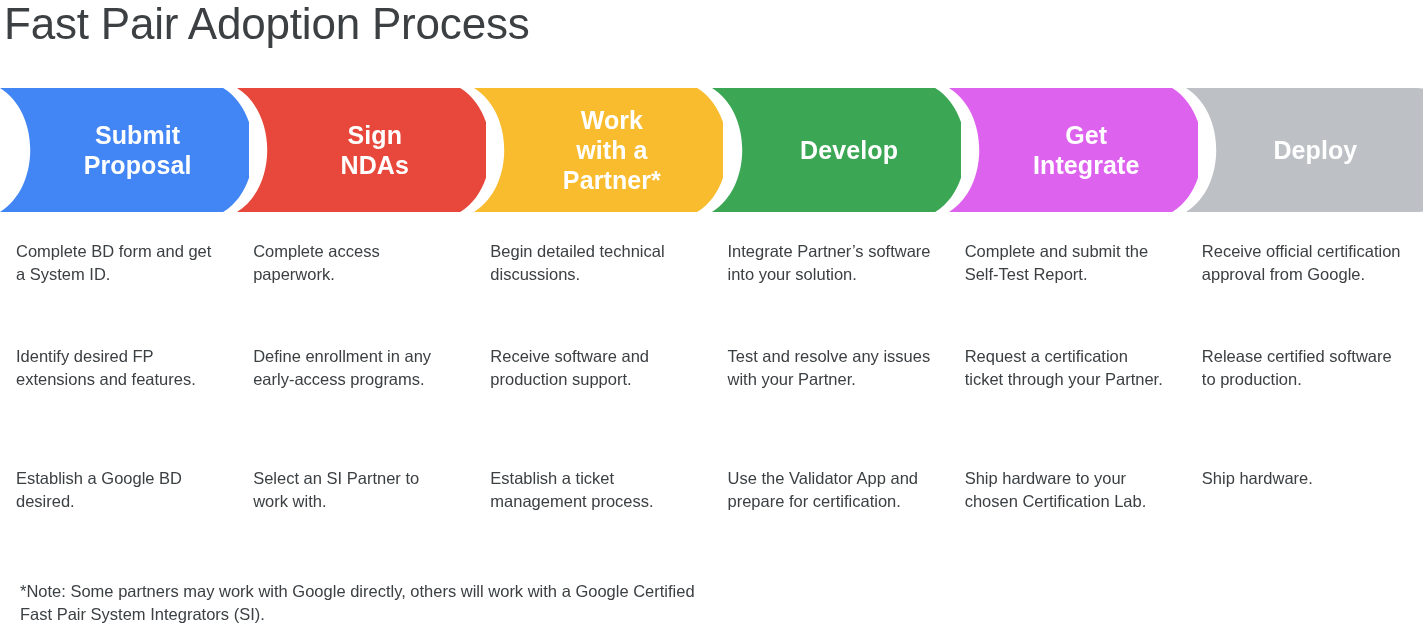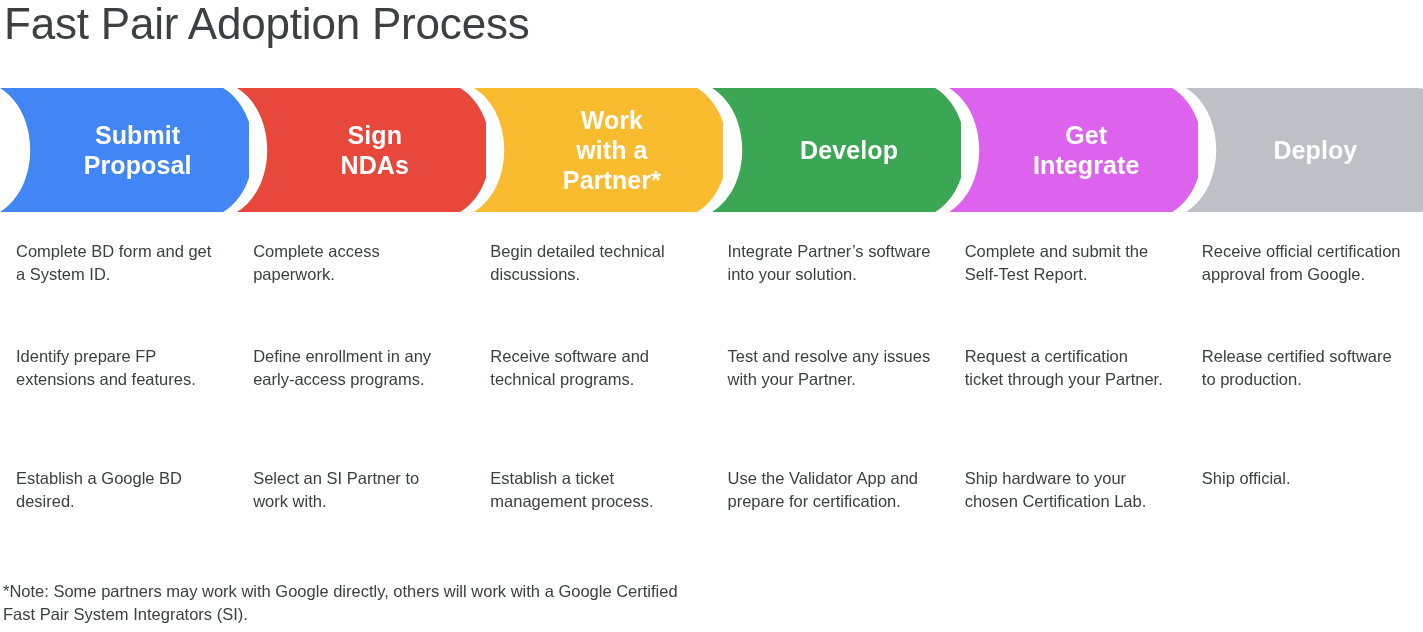--- a/index.html
+++ b/index.html
@@ -71,21 +71,21 @@
     left:0;
     width:100%;
   }
   .cell.r0{top:0px;}
   .cell.r1{top:105px;}
   .cell.r2{top:227px;}
 
   
   .footnote{
     position:absolute;
-    left:3px;top:580px;
+    left:20px;top:580px;
     width:700px;
     font-size:16.5px;
     line-height:23px;
     color:#3c4043;
   }
 </style>
 </head>
 <body>
 
 <div id="page">
@@ -132,45 +132,45 @@
         <svg class="chev-shape" viewBox="0 0 249.16666666666666 124" preserveAspectRatio="none">
           <path d="M 0 0 L 231.16666666666666 0 Q 249.16666666666666 0 249.16666666666666 18 L 249.16666666666666 106 Q 249.16666666666666 124 231.16666666666666 124 L 0 124 C 40.300000000000004 99.2 40.300000000000004 24.8 0 0 Z" fill="#bdc1c6"></path>
         </svg>
         <div class="chev-label">Deploy</div>
       </div>
     </div>
 
   <div class="columns-layer">
       <div class="col" style="left: 16px; width: 205.167px;">
         <div class="cell r0">Complete BD form and get a System ID.</div>
-        <div class="cell r1">Identify prepare FP extensions and features.</div>
+        <div class="cell r1">Identify desired FP extensions and features.</div>
         <div class="cell r2">Establish a Google BD desired.</div>
       </div>
       <div class="col" style="left: 253.167px; width: 205.167px;">
         <div class="cell r0">Complete access paperwork.</div>
         <div class="cell r1">Define enrollment in any early-access programs.</div>
         <div class="cell r2">Select an SI Partner to work with.</div>
       </div>
       <div class="col" style="left: 490.333px; width: 205.167px;">
         <div class="cell r0">Begin detailed technical discussions.</div>
-        <div class="cell r1">Receive software and technical programs.</div>
+        <div class="cell r1">Receive software and production support.</div>
         <div class="cell r2">Establish a ticket management process.</div>
       </div>
       <div class="col" style="left: 727.5px; width: 205.167px;">
         <div class="cell r0">Integrate Partner’s software into your solution.</div>
         <div class="cell r1">Test and resolve any issues with your Partner.</div>
         <div class="cell r2">Use the Validator App and prepare for certification.</div>
       </div>
       <div class="col" style="left: 964.667px; width: 205.167px;">
         <div class="cell r0">Complete and submit the Self-Test Report.</div>
         <div class="cell r1">Request a certification ticket through your Partner.</div>
         <div class="cell r2">Ship hardware to your chosen Certification Lab.</div>
       </div>
       <div class="col" style="left: 1201.83px; width: 205.167px;">
         <div class="cell r0">Receive official certification approval from Google.</div>
         <div class="cell r1">Release certified software to production.</div>
-        <div class="cell r2">Ship official.</div>
+        <div class="cell r2">Ship hardware.</div>
       </div>
     </div>
 
   <div class="footnote">*Note: Some partners may work with Google directly, others will work with a Google Certified Fast Pair System Integrators (SI).</div>
 
 </div>
 
 </body></html>

